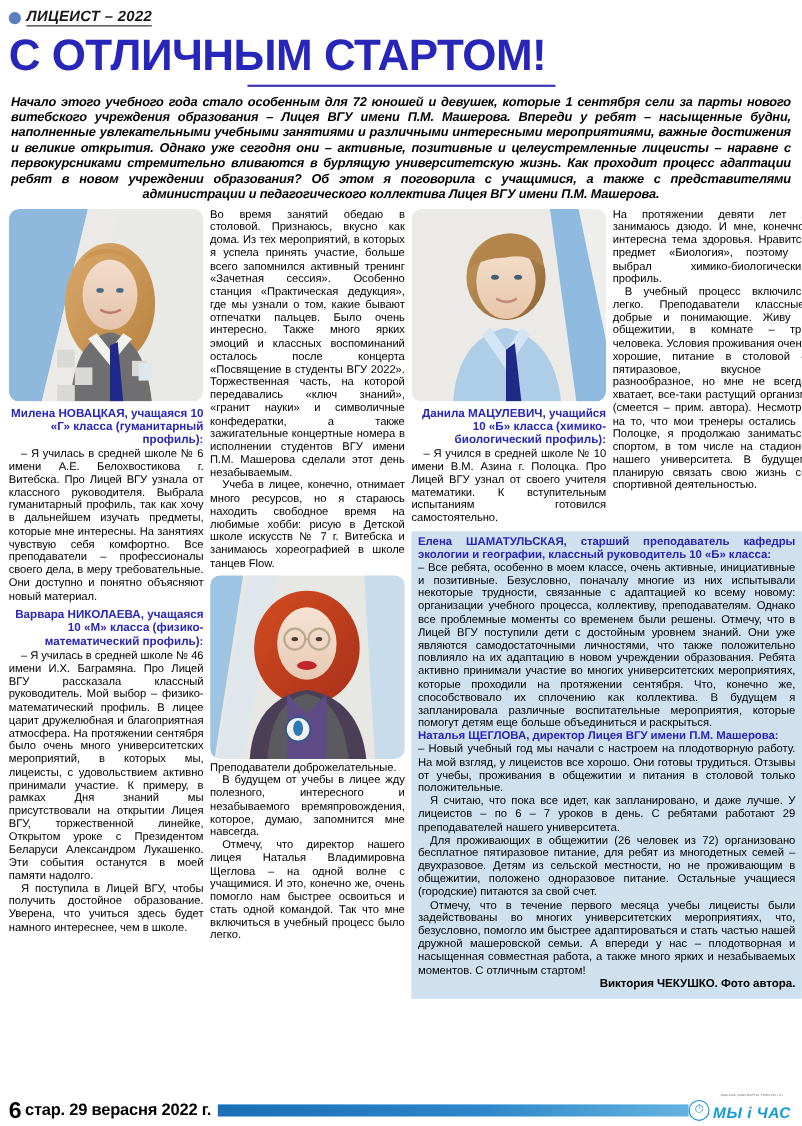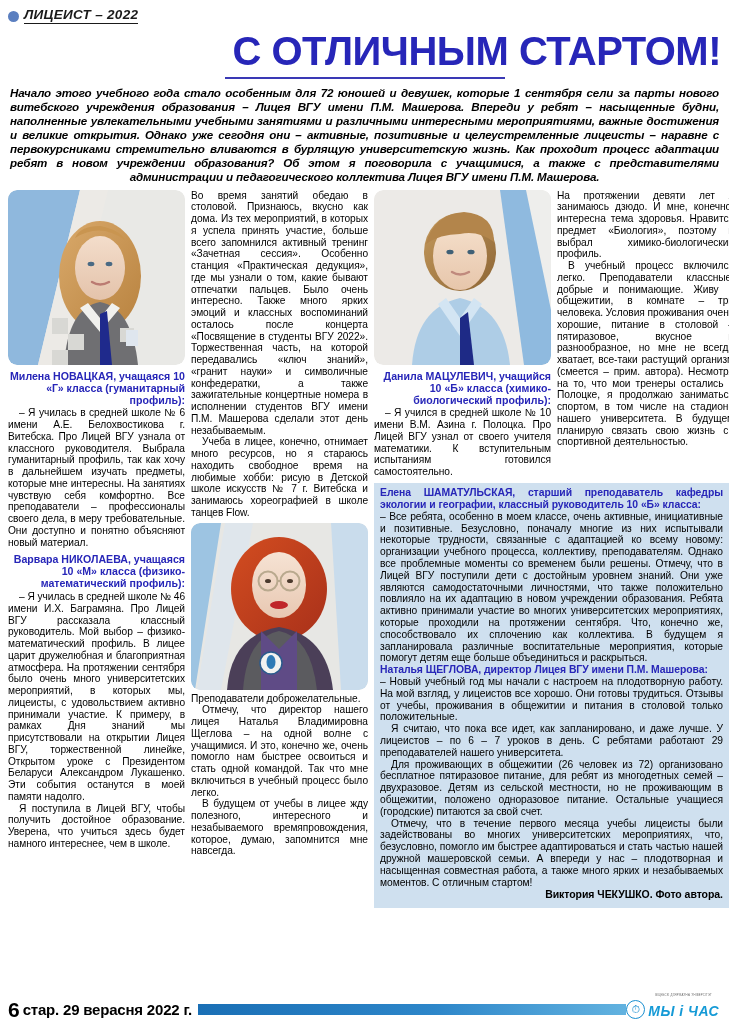--- a/index.html
+++ b/index.html
@@ -36,21 +36,21 @@
     letter-spacing:.3px;
     color:#1a1a1a;
     border-bottom:1.6px solid #1a1a1a;
     padding-bottom:1px;
     line-height:14px;
     white-space:nowrap;
   }
 
   
   .headline{
-    text-align:right;
+    text-align:left;
     font-weight:bold;
     font-size:40px;
     letter-spacing:-0.5px;
     color:#2726b8;
     margin:2px 0 0 0;
     line-height:46px;
     white-space:nowrap;
   }
   .headline-rule{
     width:280px;height:2.4px;
@@ -279,22 +279,22 @@
             <path d="M36 167 Q40 112 88 104 Q136 112 142 167 Z" fill="#4b3f58"></path>
             <path d="M52 167 Q56 114 88 108 Q120 114 126 167 Z" fill="#5b5b5f"></path>
             <path d="M70 108 L88 126 L106 108 L106 167 L70 167 Z" fill="#5f4b86"></path>
             <circle cx="80" cy="140" r="11" fill="#f2f2f0" stroke="#2a5a8c" stroke-width="1.5"></circle>
             <ellipse cx="80" cy="139" rx="4.5" ry="7" fill="#2e7ab5"></ellipse>
           </g>
         </svg>
       </div>
       <div class="body-text">
         <p class="noind">Преподаватели доброжелательные.</p>
+        <p>В будущем от учебы в лицее жду полезного, интересного и незабываемого времяпровождения, которое, думаю, запомнится мне навсегда.</p>
         <p>Отмечу, что директор нашего лицея Наталья Владимировна Щеглова – на одной волне с учащимися. И это, конечно же, очень помогло нам быстрее освоиться и стать одной командой. Так что мне включиться в учебный процесс было легко.</p>
-        <p>В будущем от учебы в лицее жду полезного, интересного и незабываемого времяпровождения, которое, думаю, запомнится мне навсегда.</p>
       </div>
     </div>
 
     <div class="col-wide">
       <div style="display:flex;gap:6px;align-items:flex-start;">
 
         <div class="col">
           <div class="photo">
             <svg width="177" height="175" viewBox="0 0 177 175" role="img">
               <defs>

